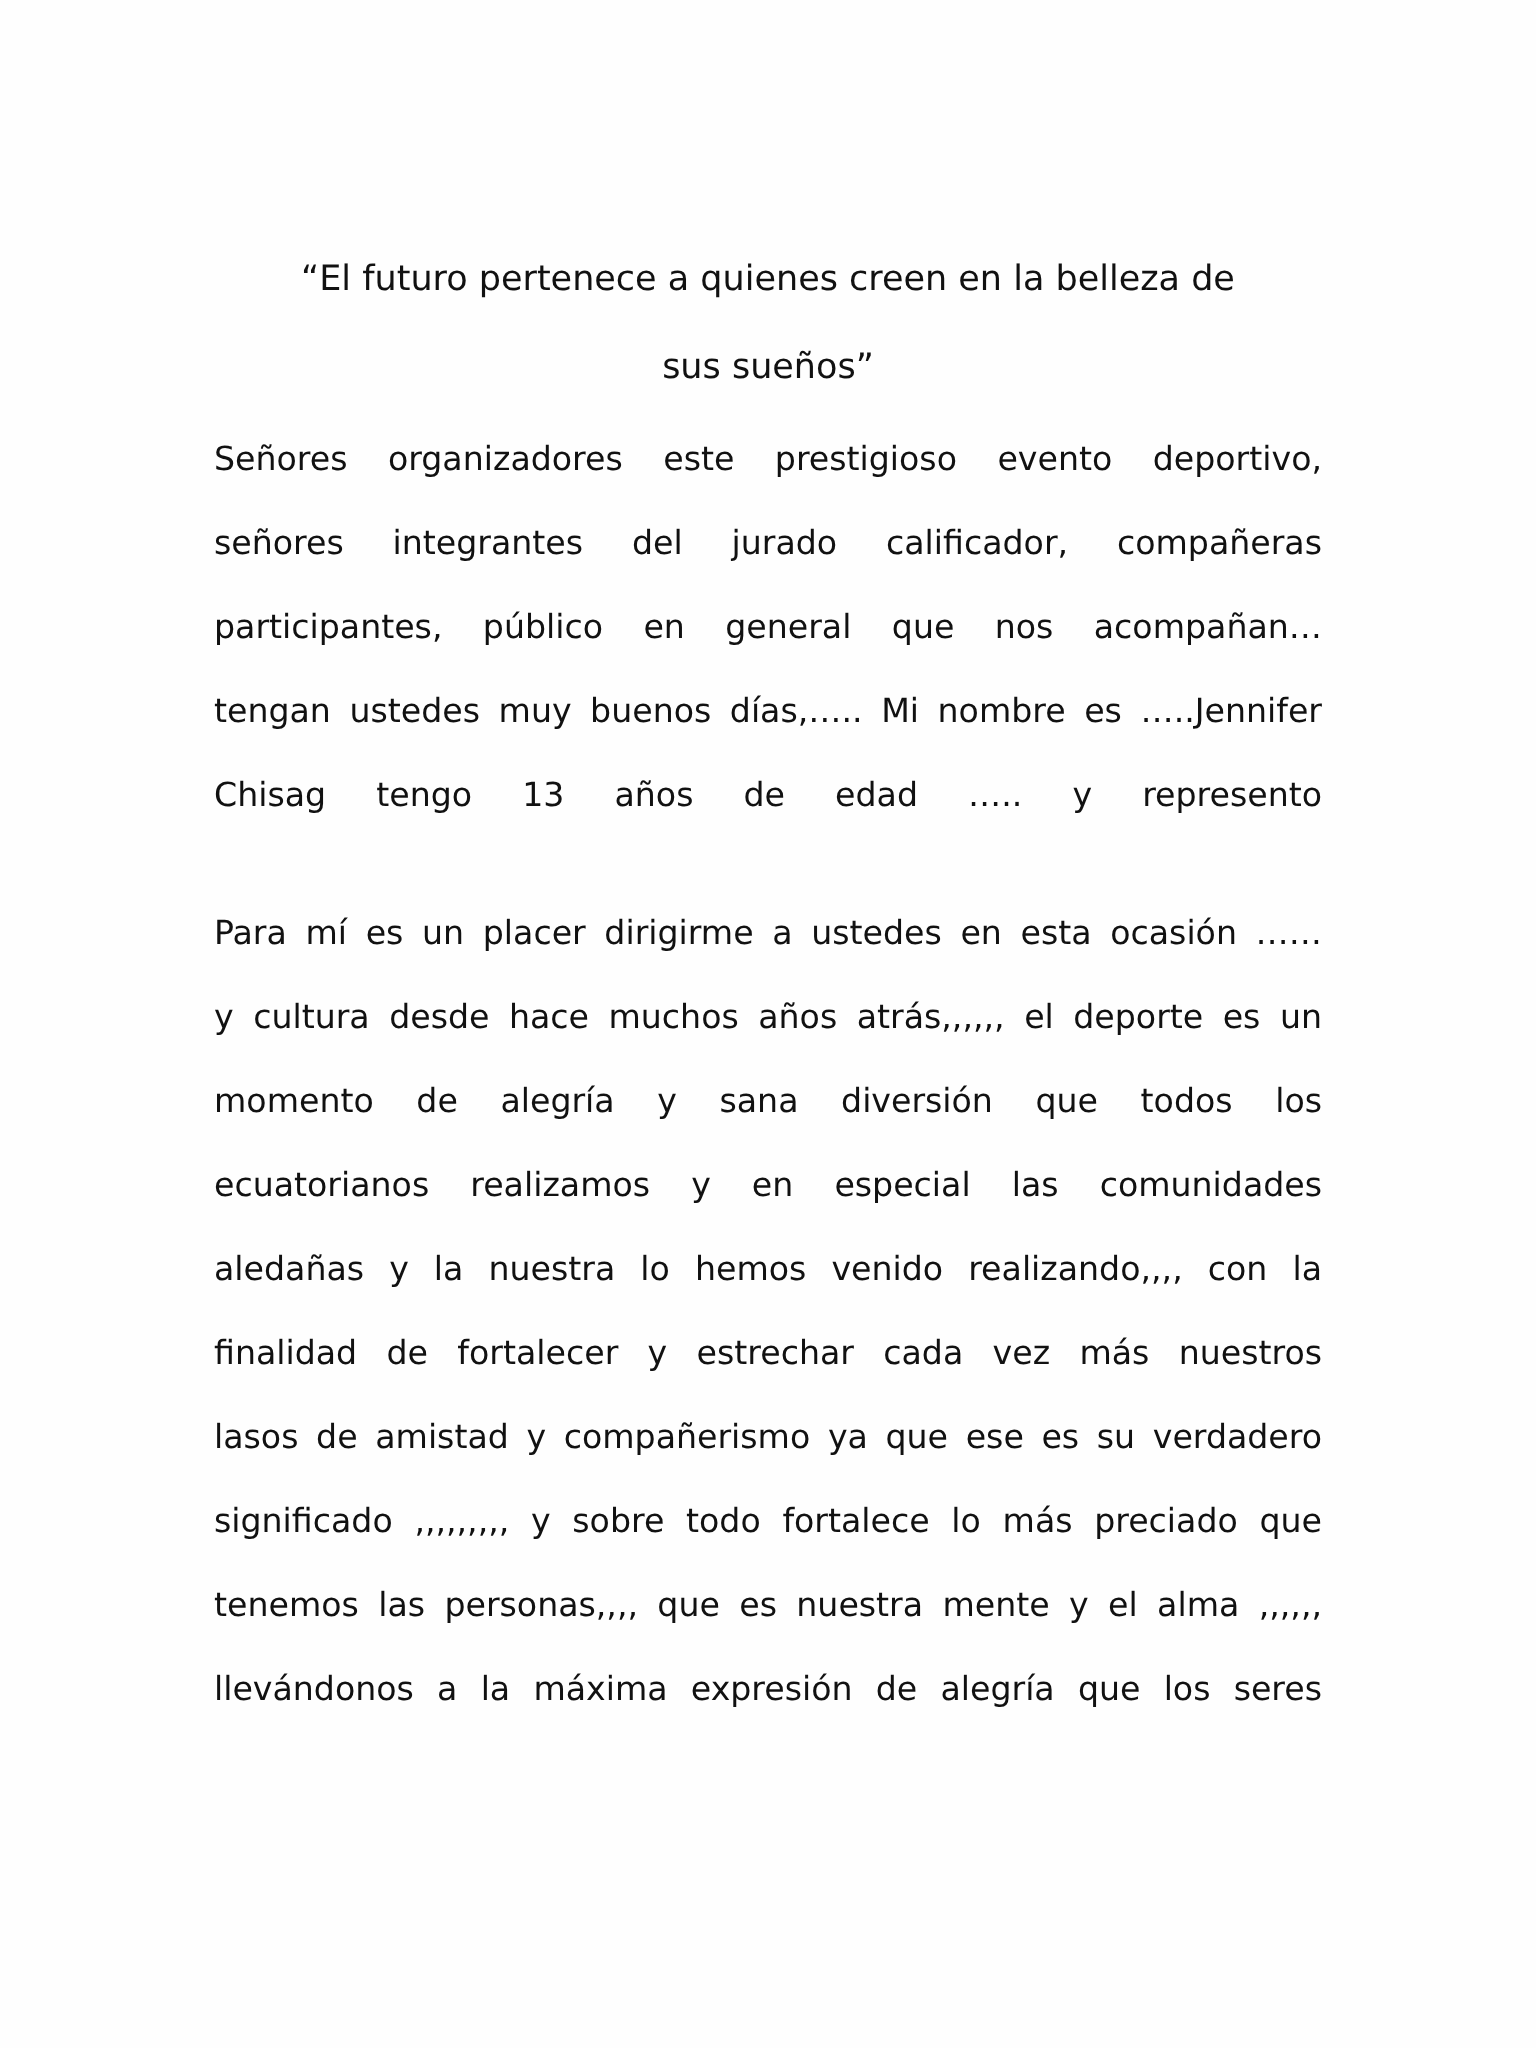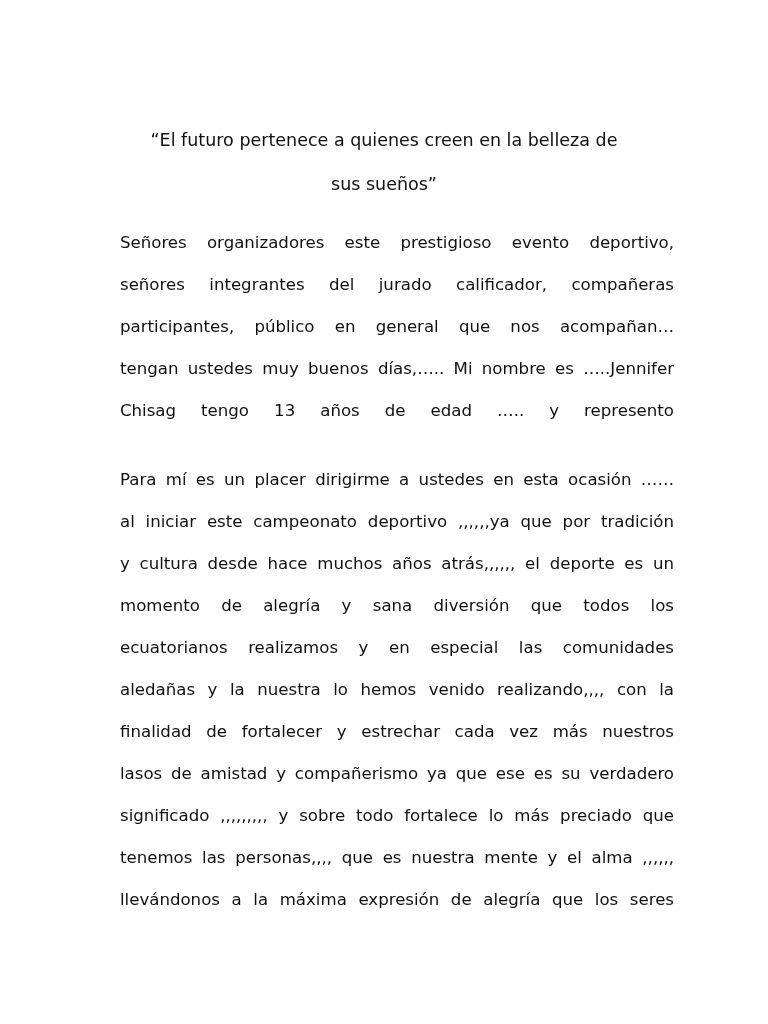--- a/index.html
+++ b/index.html
@@ -32,21 +32,21 @@
       line-height: 44px;
       margin: 0;
     }
     .para {
       position: absolute;
       left: 0;
       width: 554px;
       font-size: 16.6px;
       line-height: 42px;
       text-align: justify;
-      margin: 13px;
+      margin: 0;
     }
     .para .line {
       display: block;
       text-align: justify;
       text-align-last: justify;
       white-space: nowrap;
       height: 42px;
     }
     .para .line.last {
       text-align-last: left;
@@ -75,21 +75,20 @@
   <div class="para p1">
     <span class="line"><span class="fill">Señores organizadores este prestigioso evento deportivo,</span></span>
     <span class="line"><span class="fill">señores integrantes del jurado calificador, compañeras</span></span>
     <span class="line"><span class="fill">participantes, público en general que nos acompañan…</span></span>
     <span class="line"><span class="fill">tengan ustedes muy buenos días,….. Mi nombre es …..Jennifer</span></span>
     <span class="line"><span class="fill">Chisag tengo 13 años de edad  ….. y represento</span></span>
   </div>
 
   <div class="para p2">
     <span class="line"><span class="fill">Para mí es un placer dirigirme a ustedes en esta ocasión ……</span></span>
-    <span class="line"><span class="fill">al iniciar este campeonato deportivo ,,,,,,ya que por tradición</span></span>
     <span class="line"><span class="fill">y cultura desde hace muchos años atrás,,,,,, el deporte es un</span></span>
     <span class="line"><span class="fill">momento de alegría y sana diversión que todos los</span></span>
     <span class="line"><span class="fill">ecuatorianos realizamos y en especial las comunidades</span></span>
     <span class="line"><span class="fill">aledañas y la nuestra lo hemos venido realizando,,,, con la</span></span>
     <span class="line"><span class="fill">finalidad de fortalecer y estrechar cada vez más nuestros</span></span>
     <span class="line"><span class="fill">lasos de amistad y compañerismo ya que ese es su verdadero</span></span>
     <span class="line"><span class="fill">significado ,,,,,,,,, y sobre todo fortalece lo más preciado que</span></span>
     <span class="line"><span class="fill">tenemos las personas,,,,  que es  nuestra mente y el alma ,,,,,,</span></span>
     <span class="line"><span class="fill">llevándonos a la máxima expresión de alegría que los seres</span></span>
   </div>

